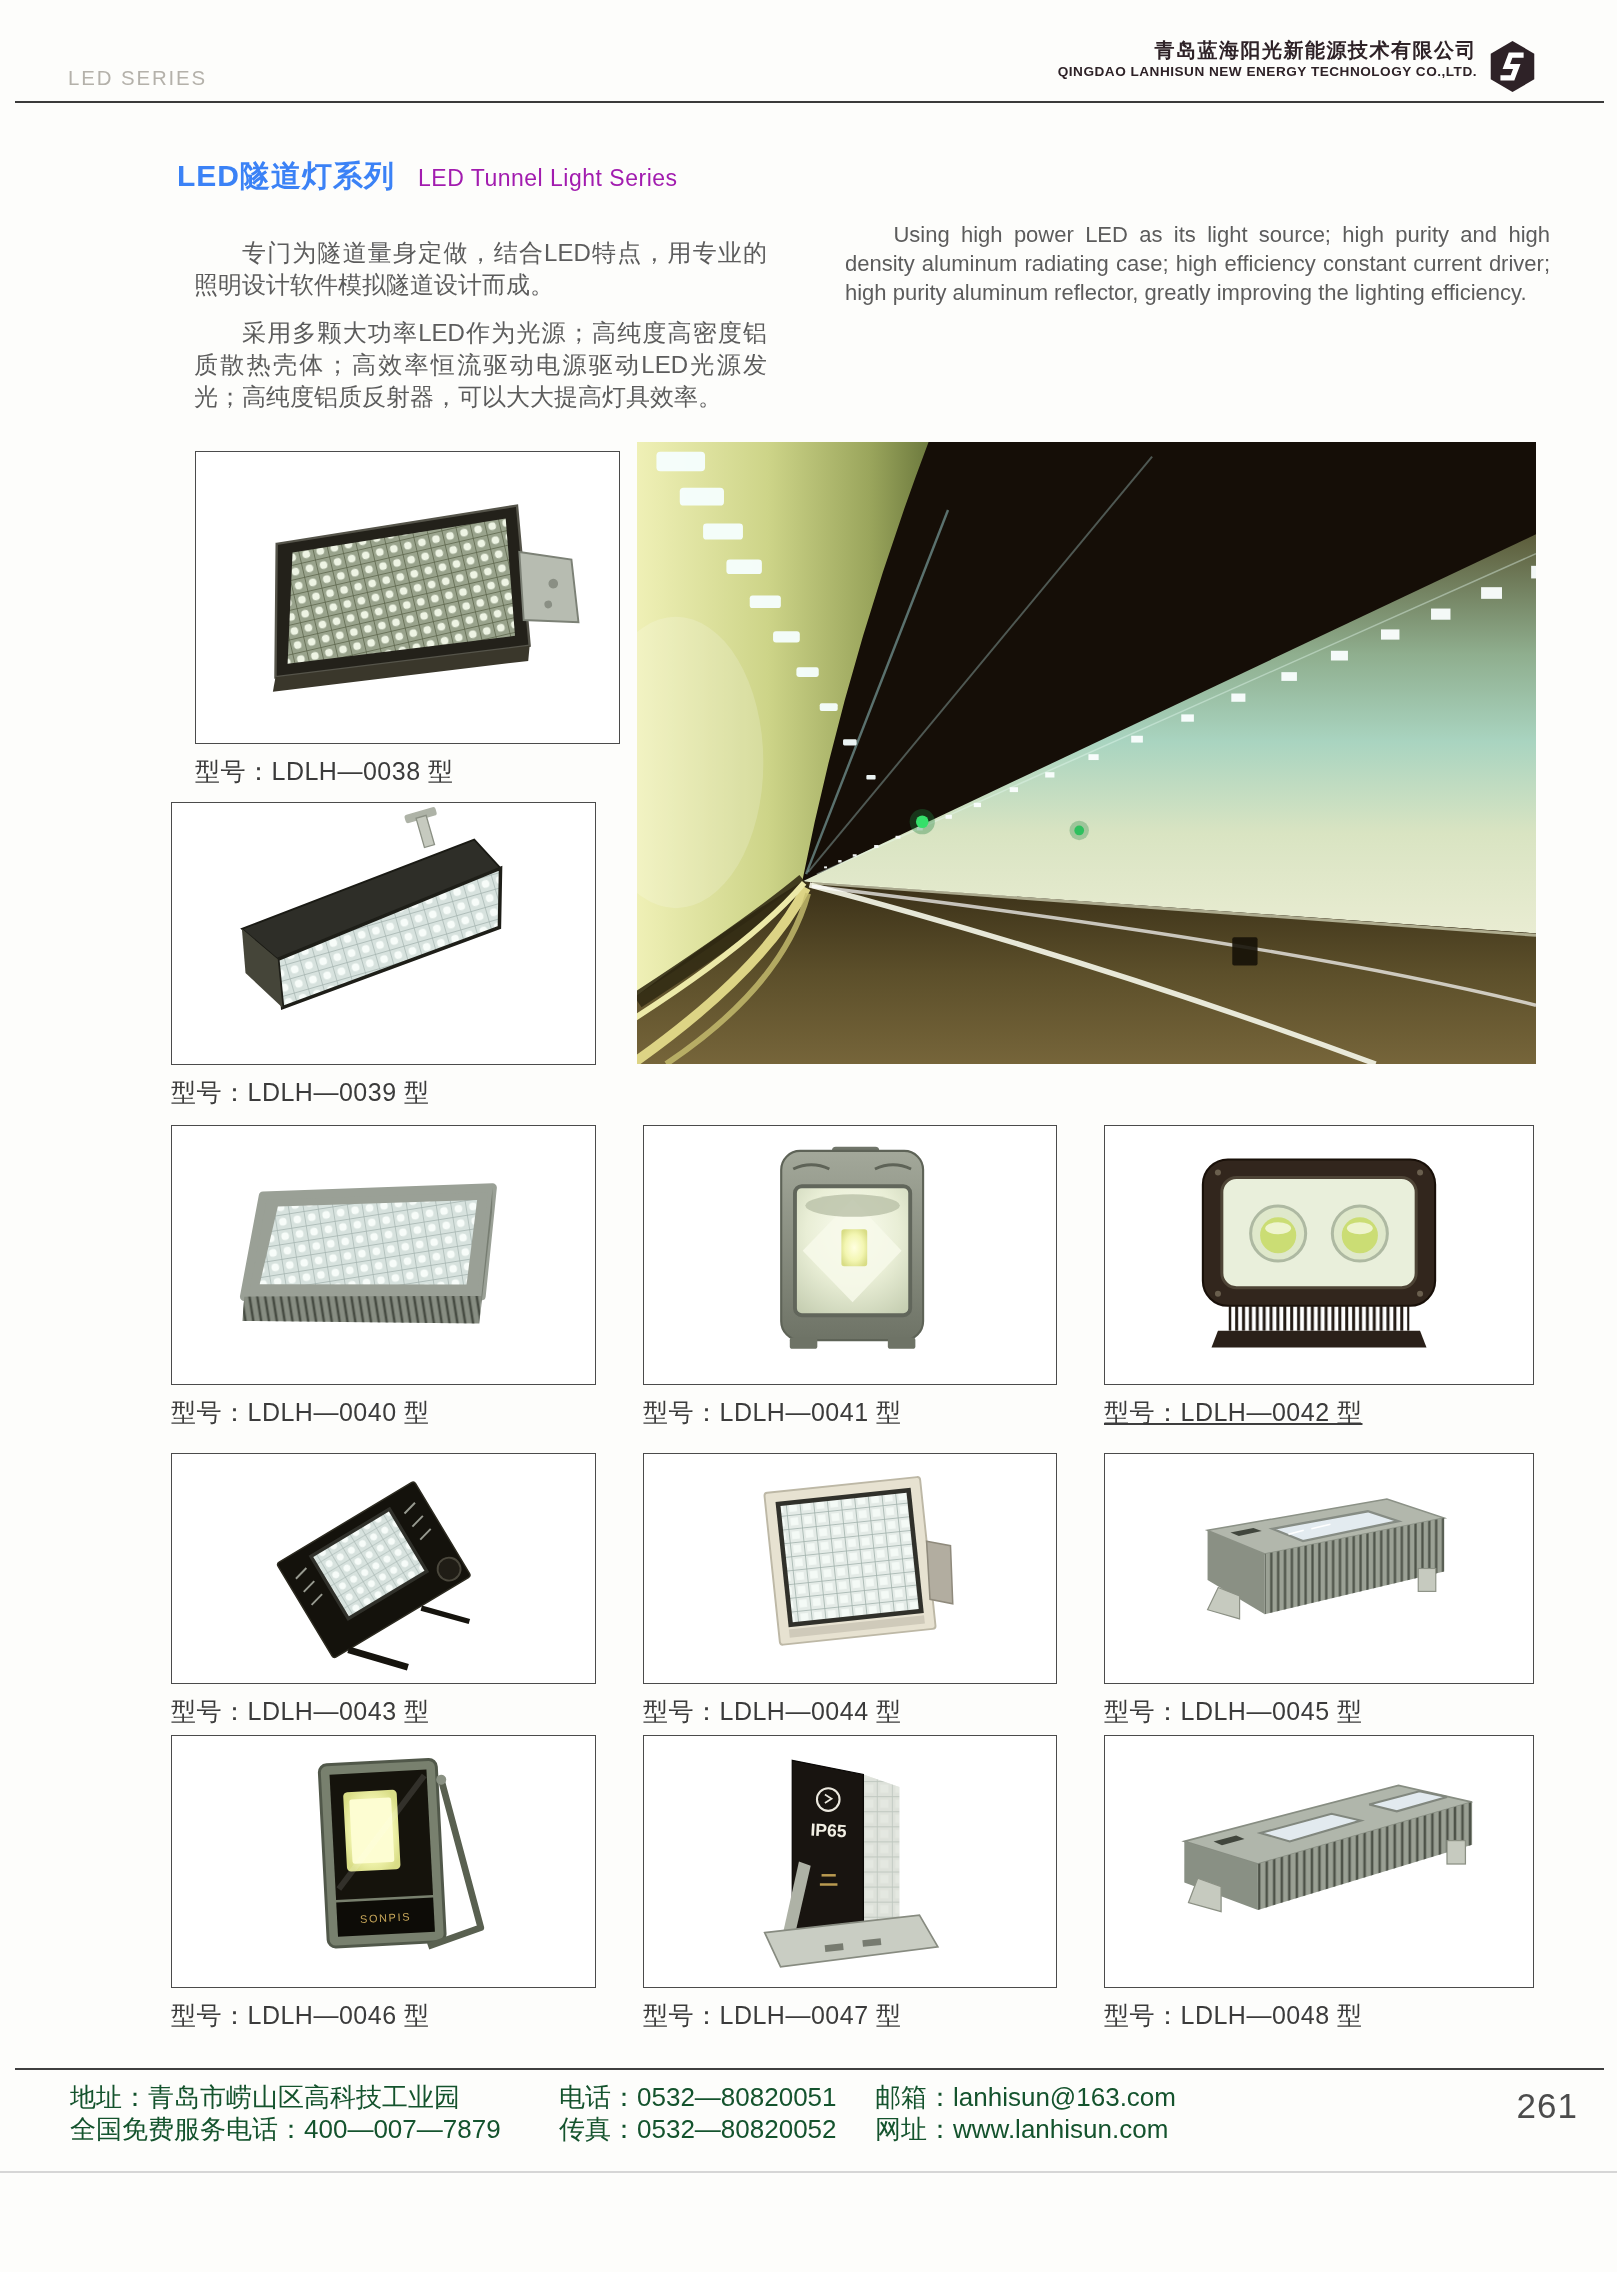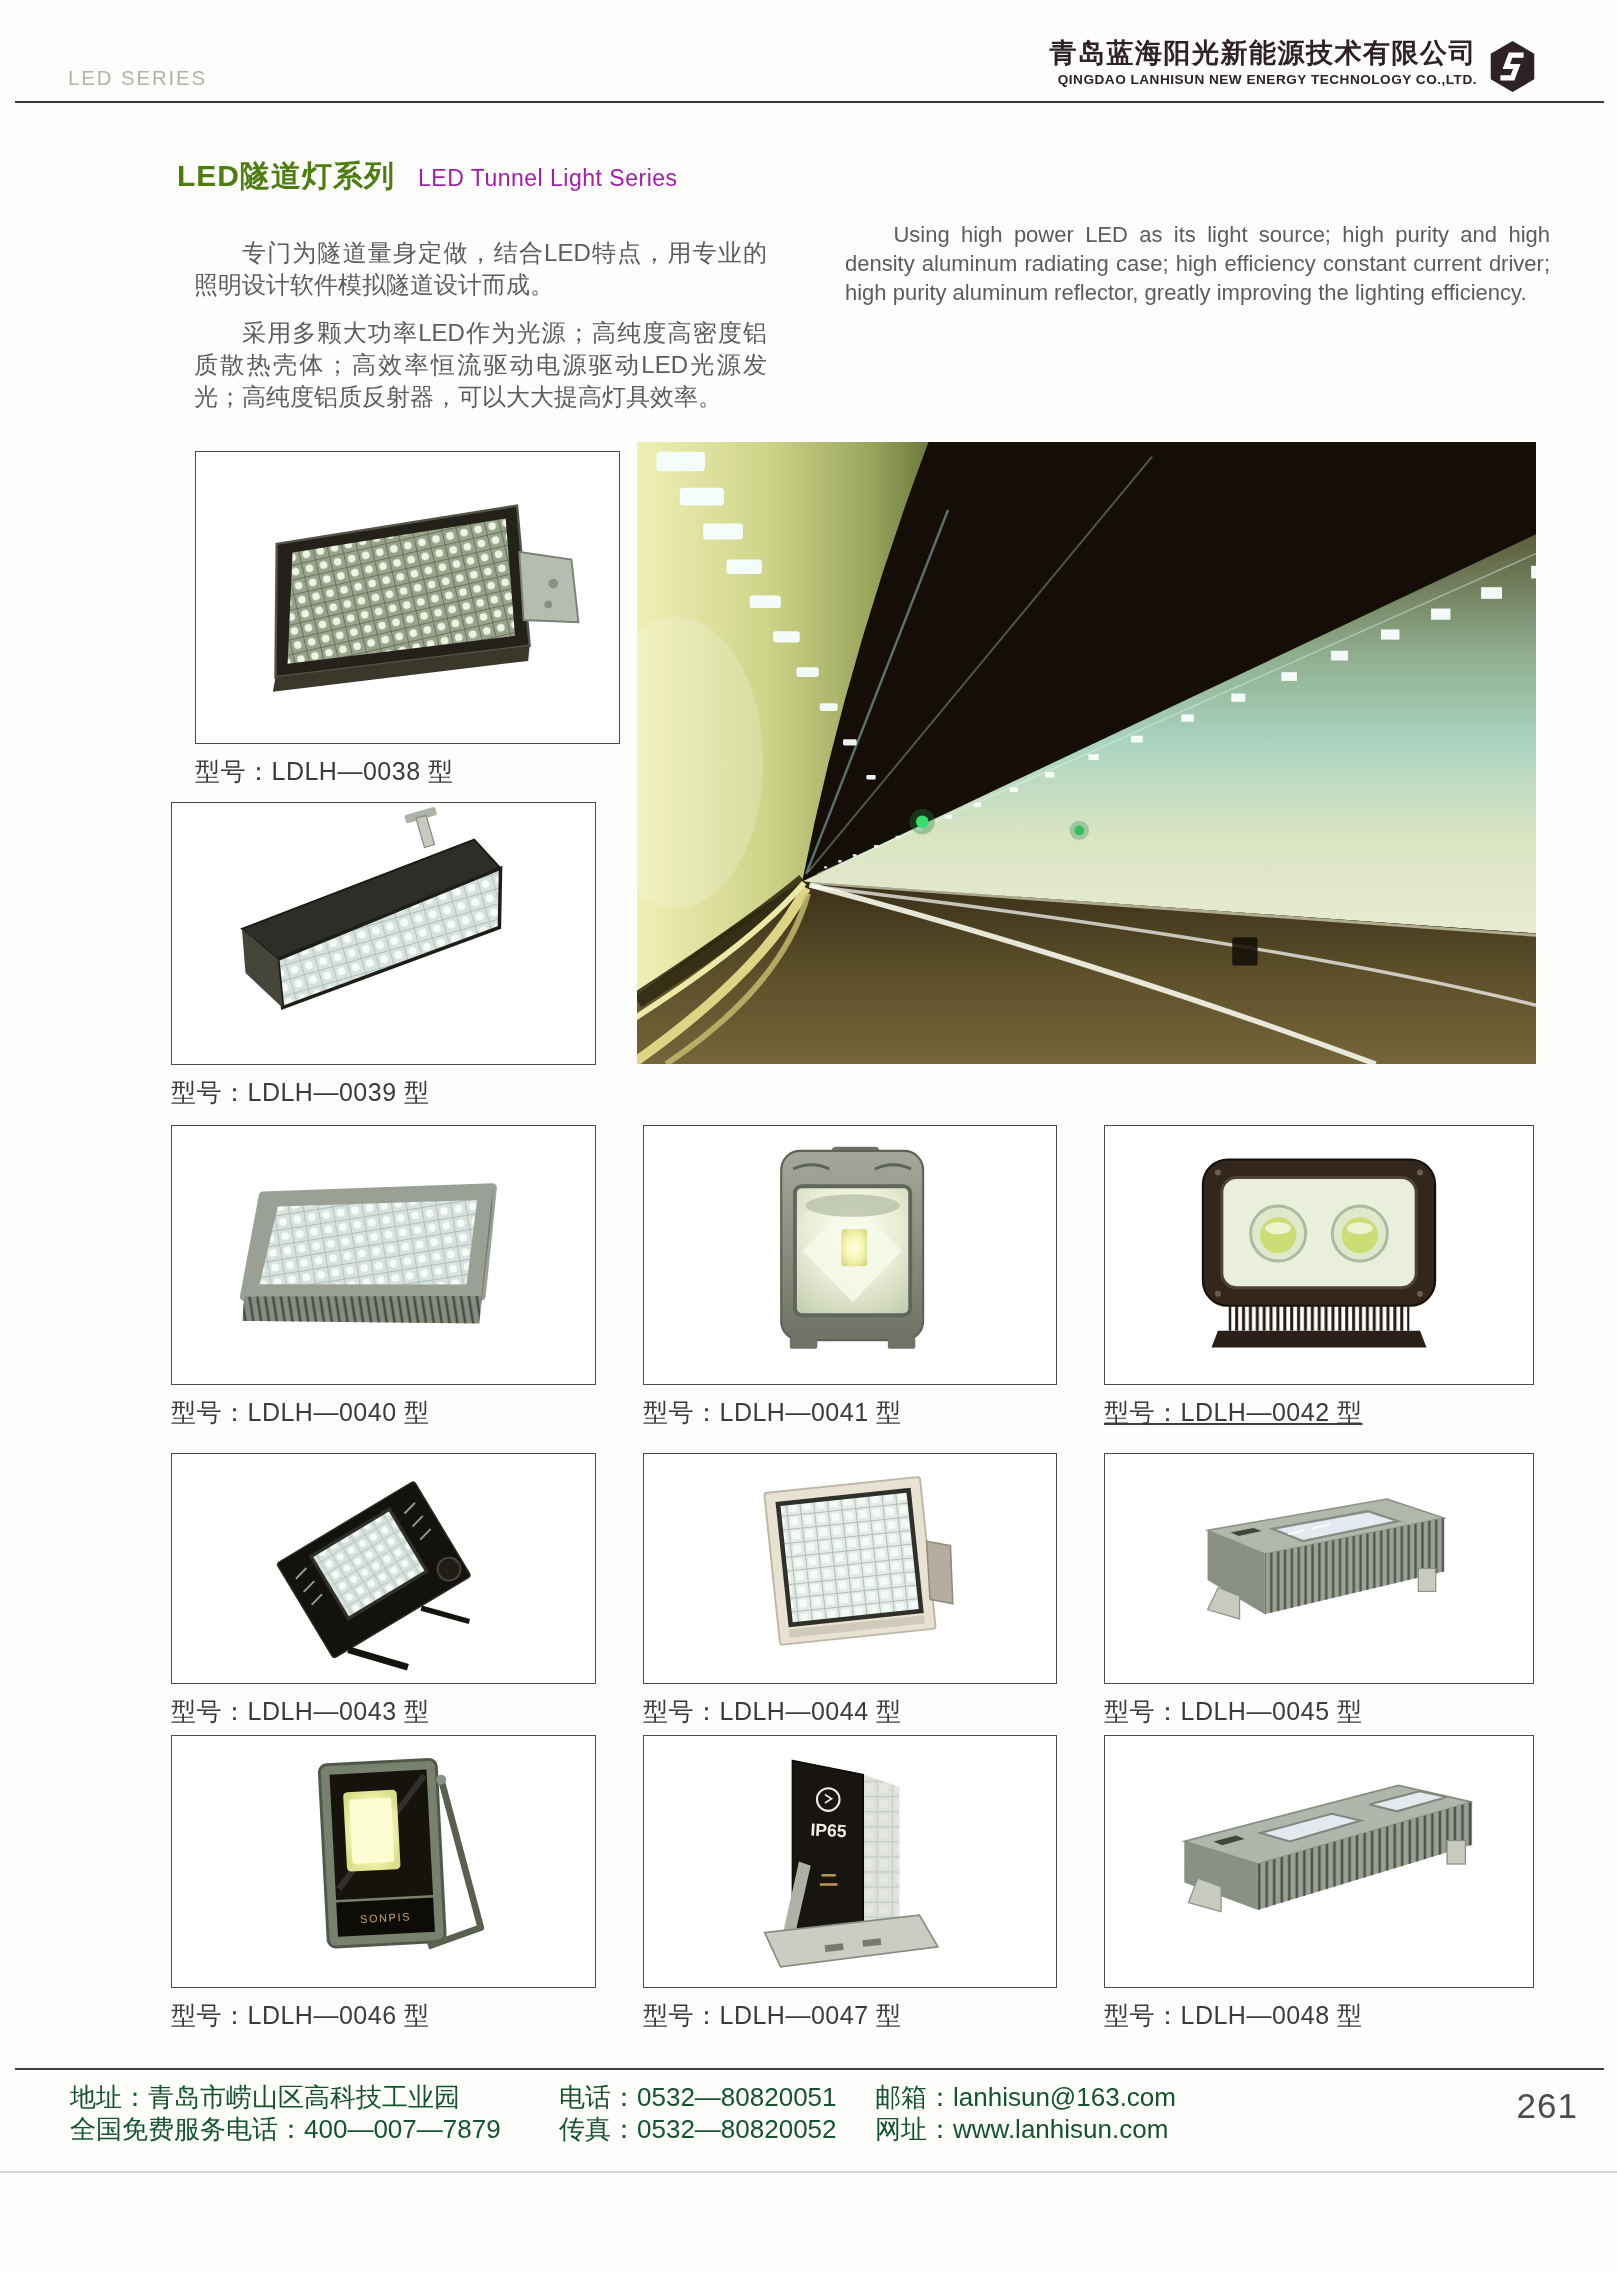--- a/index.html
+++ b/index.html
@@ -2,29 +2,29 @@
 <html style="font-size:7.8px"><head>
 <meta charset="utf-8">
 <style>
   html,body{margin:0;padding:0;background:#e8e8e6;}
   #page{position:relative;width:1617px;height:2273px;background:#fdfdfb;overflow:hidden;
         font-family:"Liberation Sans","DejaVu Sans",sans-serif;color:#3e3e3e;}
   .abs{position:absolute;}
   
   .series-label{left:68px;top:67px;font-size:20.4px;letter-spacing:1.9px;color:#b4b1aa;}
   .company{right:140px;top:39px;text-align:right;color:#2e2227;}
-  .company .cn{font-size:27px;font-weight:bold;letter-spacing:1.5px;line-height:1.1;}
+  .company .cn{font-size:20px;font-weight:bold;letter-spacing:1.5px;line-height:1.1;}
   .company .en{font-size:13.6px;font-weight:600;letter-spacing:0.5px;margin-top:2.9px;}
   .logo{left:1485px;top:40px;width:55px;height:53px;}
   .rule-top{left:14.6px;top:101px;width:1589px;height:2.4px;background:#3a3a3a;}
   .rule-bottom{left:14.6px;top:2068px;width:1589px;height:2.4px;background:#3f3f3f;}
   .page-edge-line{left:0;top:2171px;width:1617px;height:1.5px;background:#c2c2c2;opacity:.65;}
   
   .title-row{left:177px;top:156px;white-space:nowrap;}
-  .title-cn{font-size:30px;font-weight:bold;color:#4d7c0f;letter-spacing:1px;}
+  .title-cn{font-size:30px;font-weight:bold;color:#3b82f6;letter-spacing:1px;}
   .title-en{font-size:23px;color:#a21caf;margin-left:23px;letter-spacing:0.5px;}
   .para-cn{left:177px;top:220px;width:607px;font-size:24px;line-height:1.32;color:#5c5c5c;text-align:justify;}
   .para-cn p{margin:17px;text-indent:2em;}
   .para-en{left:845px;top:220px;width:705px;font-size:22px;line-height:1.32;color:#5c5c5c;text-align:justify;}
   .para-en p{margin:0;text-indent:2.2em;}
   
   figure.product{margin:0;position:absolute;}
   .imgbox{border:1.5px solid #4b4b4b;background:#ffffff;box-sizing:border-box;overflow:hidden;}
   .imgbox svg{display:block;width:100%;height:100%;}
   figcaption{margin-top:10.7px;font-size:25px;color:#3b3b3b;letter-spacing:0.5px;white-space:nowrap;}

